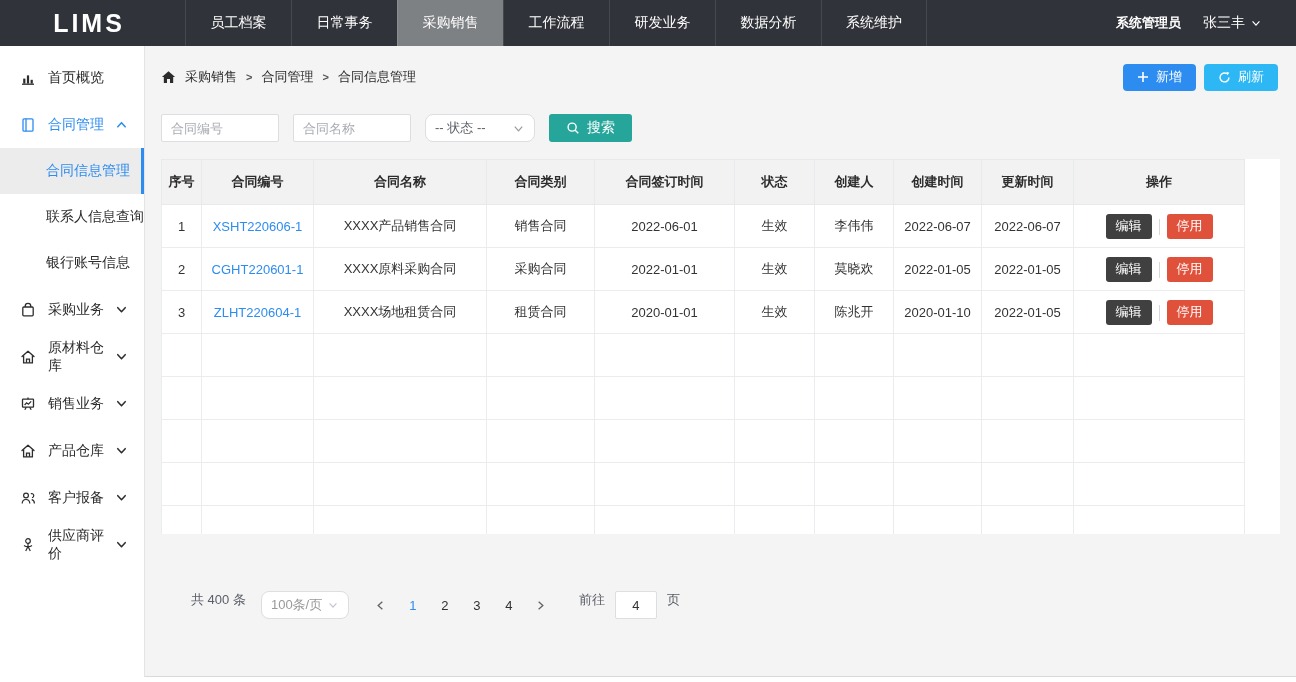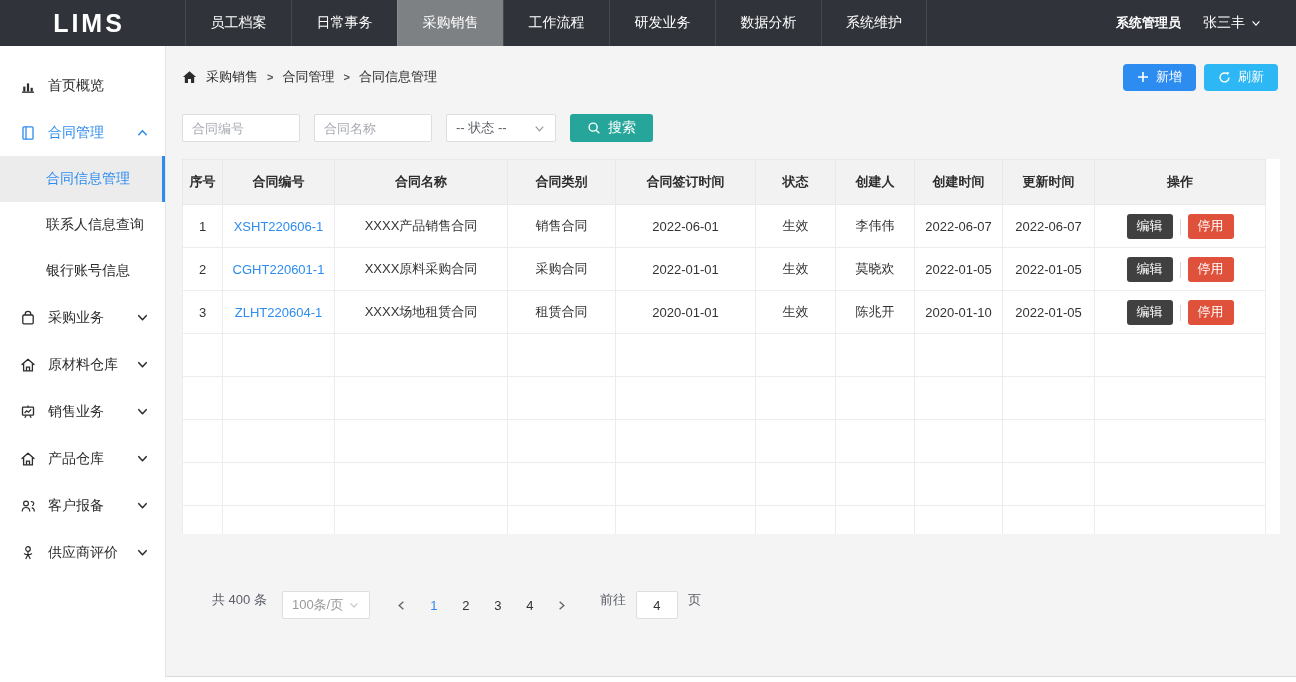--- a/index.html
+++ b/index.html
@@ -14,21 +14,21 @@
   .nav-item { width:106px; display:flex; align-items:center; justify-content:center;
               font-size:14px; cursor:pointer; border-left:1px solid rgba(255,255,255,0.10); }
   .nav-item:last-child { border-right:1px solid rgba(255,255,255,0.10);font-family:Liberation Serif, serif; }
   .nav-item.active { background:#7e8184; }
   .user-area { margin-left:auto; display:flex; align-items:center; gap:22px; padding-right:34px; }
   .user-role { font-size:13px; font-weight:bold; }
   .user-name { font-size:14px; display:flex; align-items:center; gap:5px; cursor:pointer; }
 
   
   .body-row { display:flex; height:631px; }
-  .sidebar { width:166px; background:#fff; border-right:1px solid #e4e4e6; padding-top:16px; flex:none; }
+  .sidebar { width:145px; background:#fff; border-right:1px solid #e4e4e6; padding-top:8px; flex:none; }
   .content { flex:1; background:#f4f4f5; border-bottom:1px solid #d9d9d9; position:relative; }
 
   
   .side-item { height:47px; display:flex; align-items:center; padding:0 16px 0 20px;
                font-size:14px; color:#2c2c2c; cursor:pointer; }
   .side-item .icon { width:16px; height:16px; margin-right:12px; display:flex; align-items:center; }
   .side-item .chev-box { margin-left:auto; display:flex; }
   .side-item.expanded { color:#2d8cf0; }
   .sub-item { height:46px; display:flex; align-items:center; padding-left:46px;
               font-size:14px; color:#2c2c2c; cursor:pointer; }
@@ -44,21 +44,21 @@
          padding:0 14px; display:inline-flex; align-items:center; gap:7px; cursor:pointer;
          font-family:inherit; }
   .btn-add { background:#2d8cf0; }
   .btn-refresh { background:#2db7f5; }
 
   
   .filter-row { display:flex; align-items:center; gap:14px; margin:23px 0 0 16px; }
   .f-input { width:118px; height:28px; border:1px solid #dcdee2; border-radius:2px;
              padding:0 9px; font-size:13px; color:#333; background:#fff; font-family:inherit; }
   .f-input::placeholder { color:#a8abb2; }
-  .select { height:28px; border:1px solid #dcdee2; border-radius:2px; background:#fff;
+  .select { height:28px; border:1px solid #dcdee2; border-radius:8px; background:#fff;
             display:flex; align-items:center; justify-content:space-between; padding:4px 9px;
             font-size:13px; color:#5a5e66; cursor:pointer; }
   .status-select { width:110px; }
   .btn-search { background:#26a69a; height:28px; border-radius:3px; padding:0 17px; font-size:14px; }
 
   
   .table-wrap { margin:17px 16px 0 16px; height:375px; overflow:hidden; background:#fff; }
   table { border-collapse:collapse; width:1083px; table-layout:fixed; }
   th { background:#f2f2f3; height:45px; font-size:13px; font-weight:bold; color:#2c2c2c;
        border:1px solid #e8e9eb; text-align:center; }

